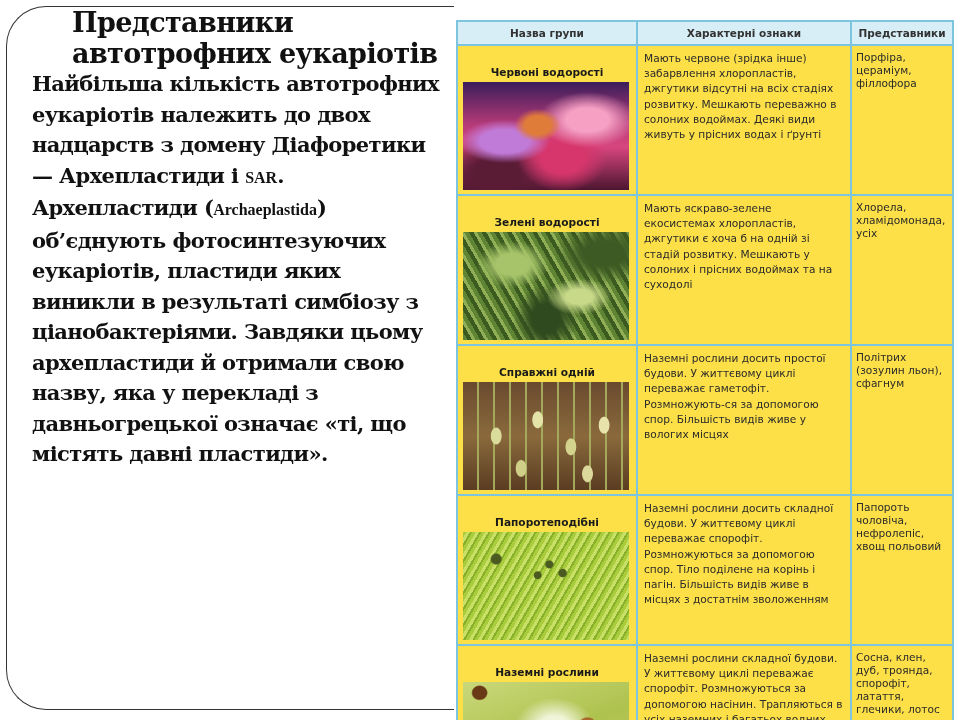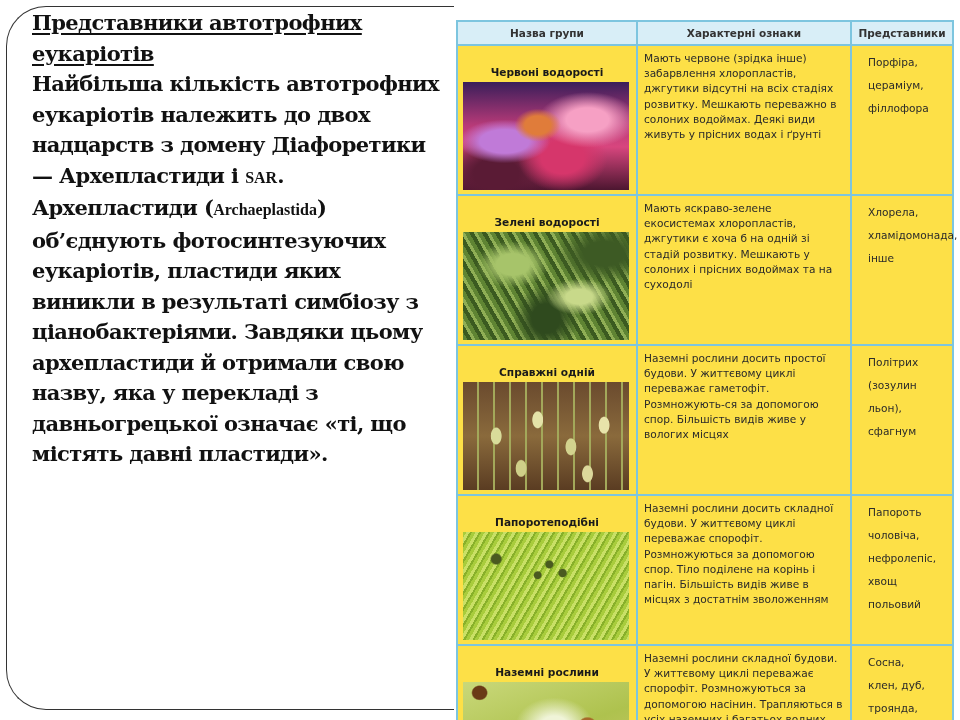--- a/index.html
+++ b/index.html
@@ -11,21 +11,21 @@
       border-left: 1.5px solid #333; border-bottom: 1.5px solid #333; border-top: 1.5px solid #333;
       border-radius: 40px 0 0 40px;
       border-right: none;
     }
     .text-panel-content {
       position: absolute; left: 32px; top: 8px; width: 410px;
       font-family: "DejaVu Serif", serif; font-weight: bold;
       font-size: 21px; line-height: 30.5px; color: #111;
       letter-spacing: -0.6px;
     }
-    .slide-title { text-decoration: underline; text-decoration-thickness: 2px; text-underline-offset: 3px; font-size: 21px; display: block; }
+    .slide-title { text-decoration-thickness: 2px; text-underline-offset: 3px; font-size: 27px; display: block; margin-left: 40px; }
     .latin { font-family: "Liberation Serif", serif; font-size: 16px; letter-spacing: 0; }
 
     .table-wrap {
       position: absolute; left: 456px; top: 20px; width: 496px; height: 710px;
       background: #fde047;
     }
     table.groups {
       width: 100%; height: 100%; border-collapse: collapse;
       font-family: "DejaVu Sans", sans-serif; font-size: 10.6px; color: #2a2a2a;
       table-layout: fixed;
@@ -35,21 +35,21 @@
       background: #d8eef7; height: 24px; font-weight: bold; color: #333;
       font-size: 10.5px; vertical-align: middle; text-align: center;
     }
     .col-name { width: 180px; }
     .col-feat { width: 214px; }
     .col-rep { width: 102px; }
     td.name-cell { padding: 20px 5px 4px 5px; text-align: center; }
     .group-name { font-weight: bold; font-size: 10.6px; color: #1a1a1a; margin-bottom: 4px; display: block; }
     .photo { width: 166px; height: 108px; display: block; }
     td.feat-cell { padding: 5px 6px; line-height: 15.2px; margin-top: 8px; }
-    td.rep-cell { padding: 5px 16px; line-height: 23px; }
+    td.rep-cell { padding: 5px 4px; line-height: 13px; }
 
     .photo-red {
       background:
         radial-gradient(ellipse at 45% 40%, #e07c3a 0 10%, transparent 18%),
         radial-gradient(ellipse at 25% 55%, #c07ad8 0 14%, transparent 26%),
         radial-gradient(ellipse at 75% 35%, #f6a0c4 0 12%, transparent 28%),
         radial-gradient(ellipse at 60% 70%, #d6366b 0 15%, transparent 32%),
         radial-gradient(ellipse at 20% 85%, #5a1b35 0 12%, transparent 30%),
         linear-gradient(180deg, #3a1e5a 0%, #b73a78 40%, #d8467e 60%, #4c1630 100%);
     }
@@ -125,21 +125,21 @@
         </td>
         <td class="feat-cell">Мають червоне (зрідка інше) забарвлення хлоропластів, джгутики відсутні на всіх стадіях розвитку. Мешкають переважно в солоних водоймах. Деякі види живуть у прісних водах і ґрунті</td>
         <td class="rep-cell">Порфіра, цераміум, філлофора</td>
       </tr>
       <tr>
         <td class="name-cell">
           <span class="group-name">Зелені водорості</span>
           <div class="photo photo-green"></div>
         </td>
         <td class="feat-cell">Мають яскраво-зелене екосистемах хлоропластів, джгутики є хоча б на одній зі стадій розвитку. Мешкають у солоних і прісних водоймах та на суходолі</td>
-        <td class="rep-cell">Хлорела, хламідомонада, інше</td>
+        <td class="rep-cell">Хлорела, хламідомонада, усіх</td>
       </tr>
       <tr>
         <td class="name-cell">
           <span class="group-name">Справжні одній</span>
           <div class="photo photo-moss"></div>
         </td>
         <td class="feat-cell">Наземні рослини досить простої будови. У життєвому циклі переважає гаметофіт. Розмножують-ся за допомогою спор. Більшість видів живе у вологих місцях</td>
         <td class="rep-cell">Політрих (зозулин льон), сфагнум</td>
       </tr>
       <tr>

